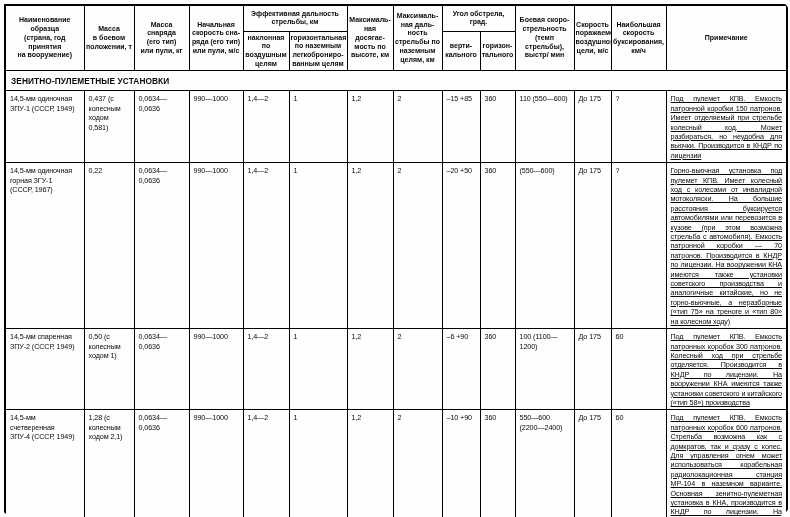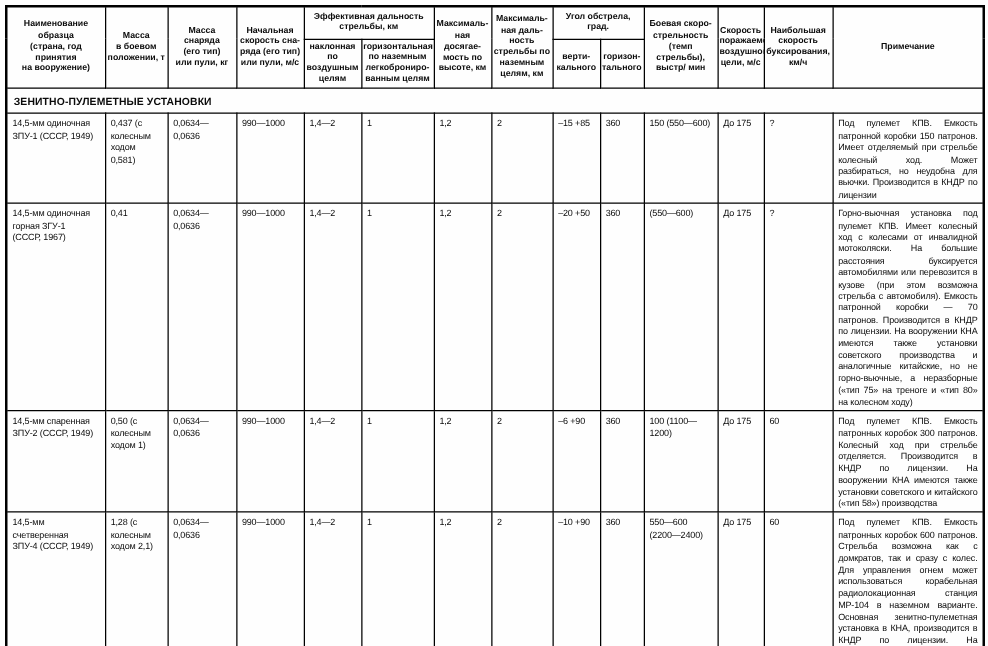--- a/index.html
+++ b/index.html
@@ -7,20 +7,21 @@
     width: 790px; height: 517px;
     background: #ffffff;
     font-family: "Liberation Sans", sans-serif;
     color: #0a0a0a;
   }
   .page {
     position: relative;
     width: 790px; height: 517px;
     overflow: hidden;
     background: #fefefe;
+    border-radius: 15px;
   }
   table.spec {
     position: absolute;
     left: 4px; top: 4px;
     width: 782px;
     border-collapse: collapse;
     table-layout: fixed;
     border: 2px solid #000;
   }
   th, td {
@@ -50,20 +51,21 @@
     font-size: 8.3px;
     line-height: 9px;
     vertical-align: middle;
     padding: 4px 4px 3px 5px;
     letter-spacing: 0.1px;
     white-space: nowrap;
   }
   td.note-cell {
     text-align: justify;
     padding-right: 4px;
+    text-decoration: underline;
   }
 </style>
 </head>
 <body>
 
 <div class="page">
   <table class="spec">
     <colgroup>
       <col style="width:79px">
         <col style="width:50px">
@@ -150,31 +152,31 @@
 0,581)</td>
         <td>0,0634—
 0,0636</td>
         <td>990—1000</td>
         <td>1,4—2</td>
         <td>1</td>
         <td>1,2</td>
         <td>2</td>
         <td>–15 +85</td>
         <td>360</td>
-        <td>150 (550—600)</td>
+        <td>110 (550—600)</td>
         <td>До 175</td>
         <td>?</td>
         <td class="note-cell">Под пулемет КПВ. Емкость патронной коробки 150 патронов. Имеет отделяемый при стрельбе колесный ход. Может разбираться, но неудобна для вьючки. Производится в КНДР по лицензии</td>
       </tr>
 
       <tr style="height:166px">
         <td>14,5-мм одиночная
 горная ЗГУ-1
 (СССР, 1967)</td>
-        <td>0,41</td>
+        <td>0,22</td>
         <td>0,0634—
 0,0636</td>
         <td>990—1000</td>
         <td>1,4—2</td>
         <td>1</td>
         <td>1,2</td>
         <td>2</td>
         <td>–20 +50</td>
         <td>360</td>
         <td>(550—600)</td>

